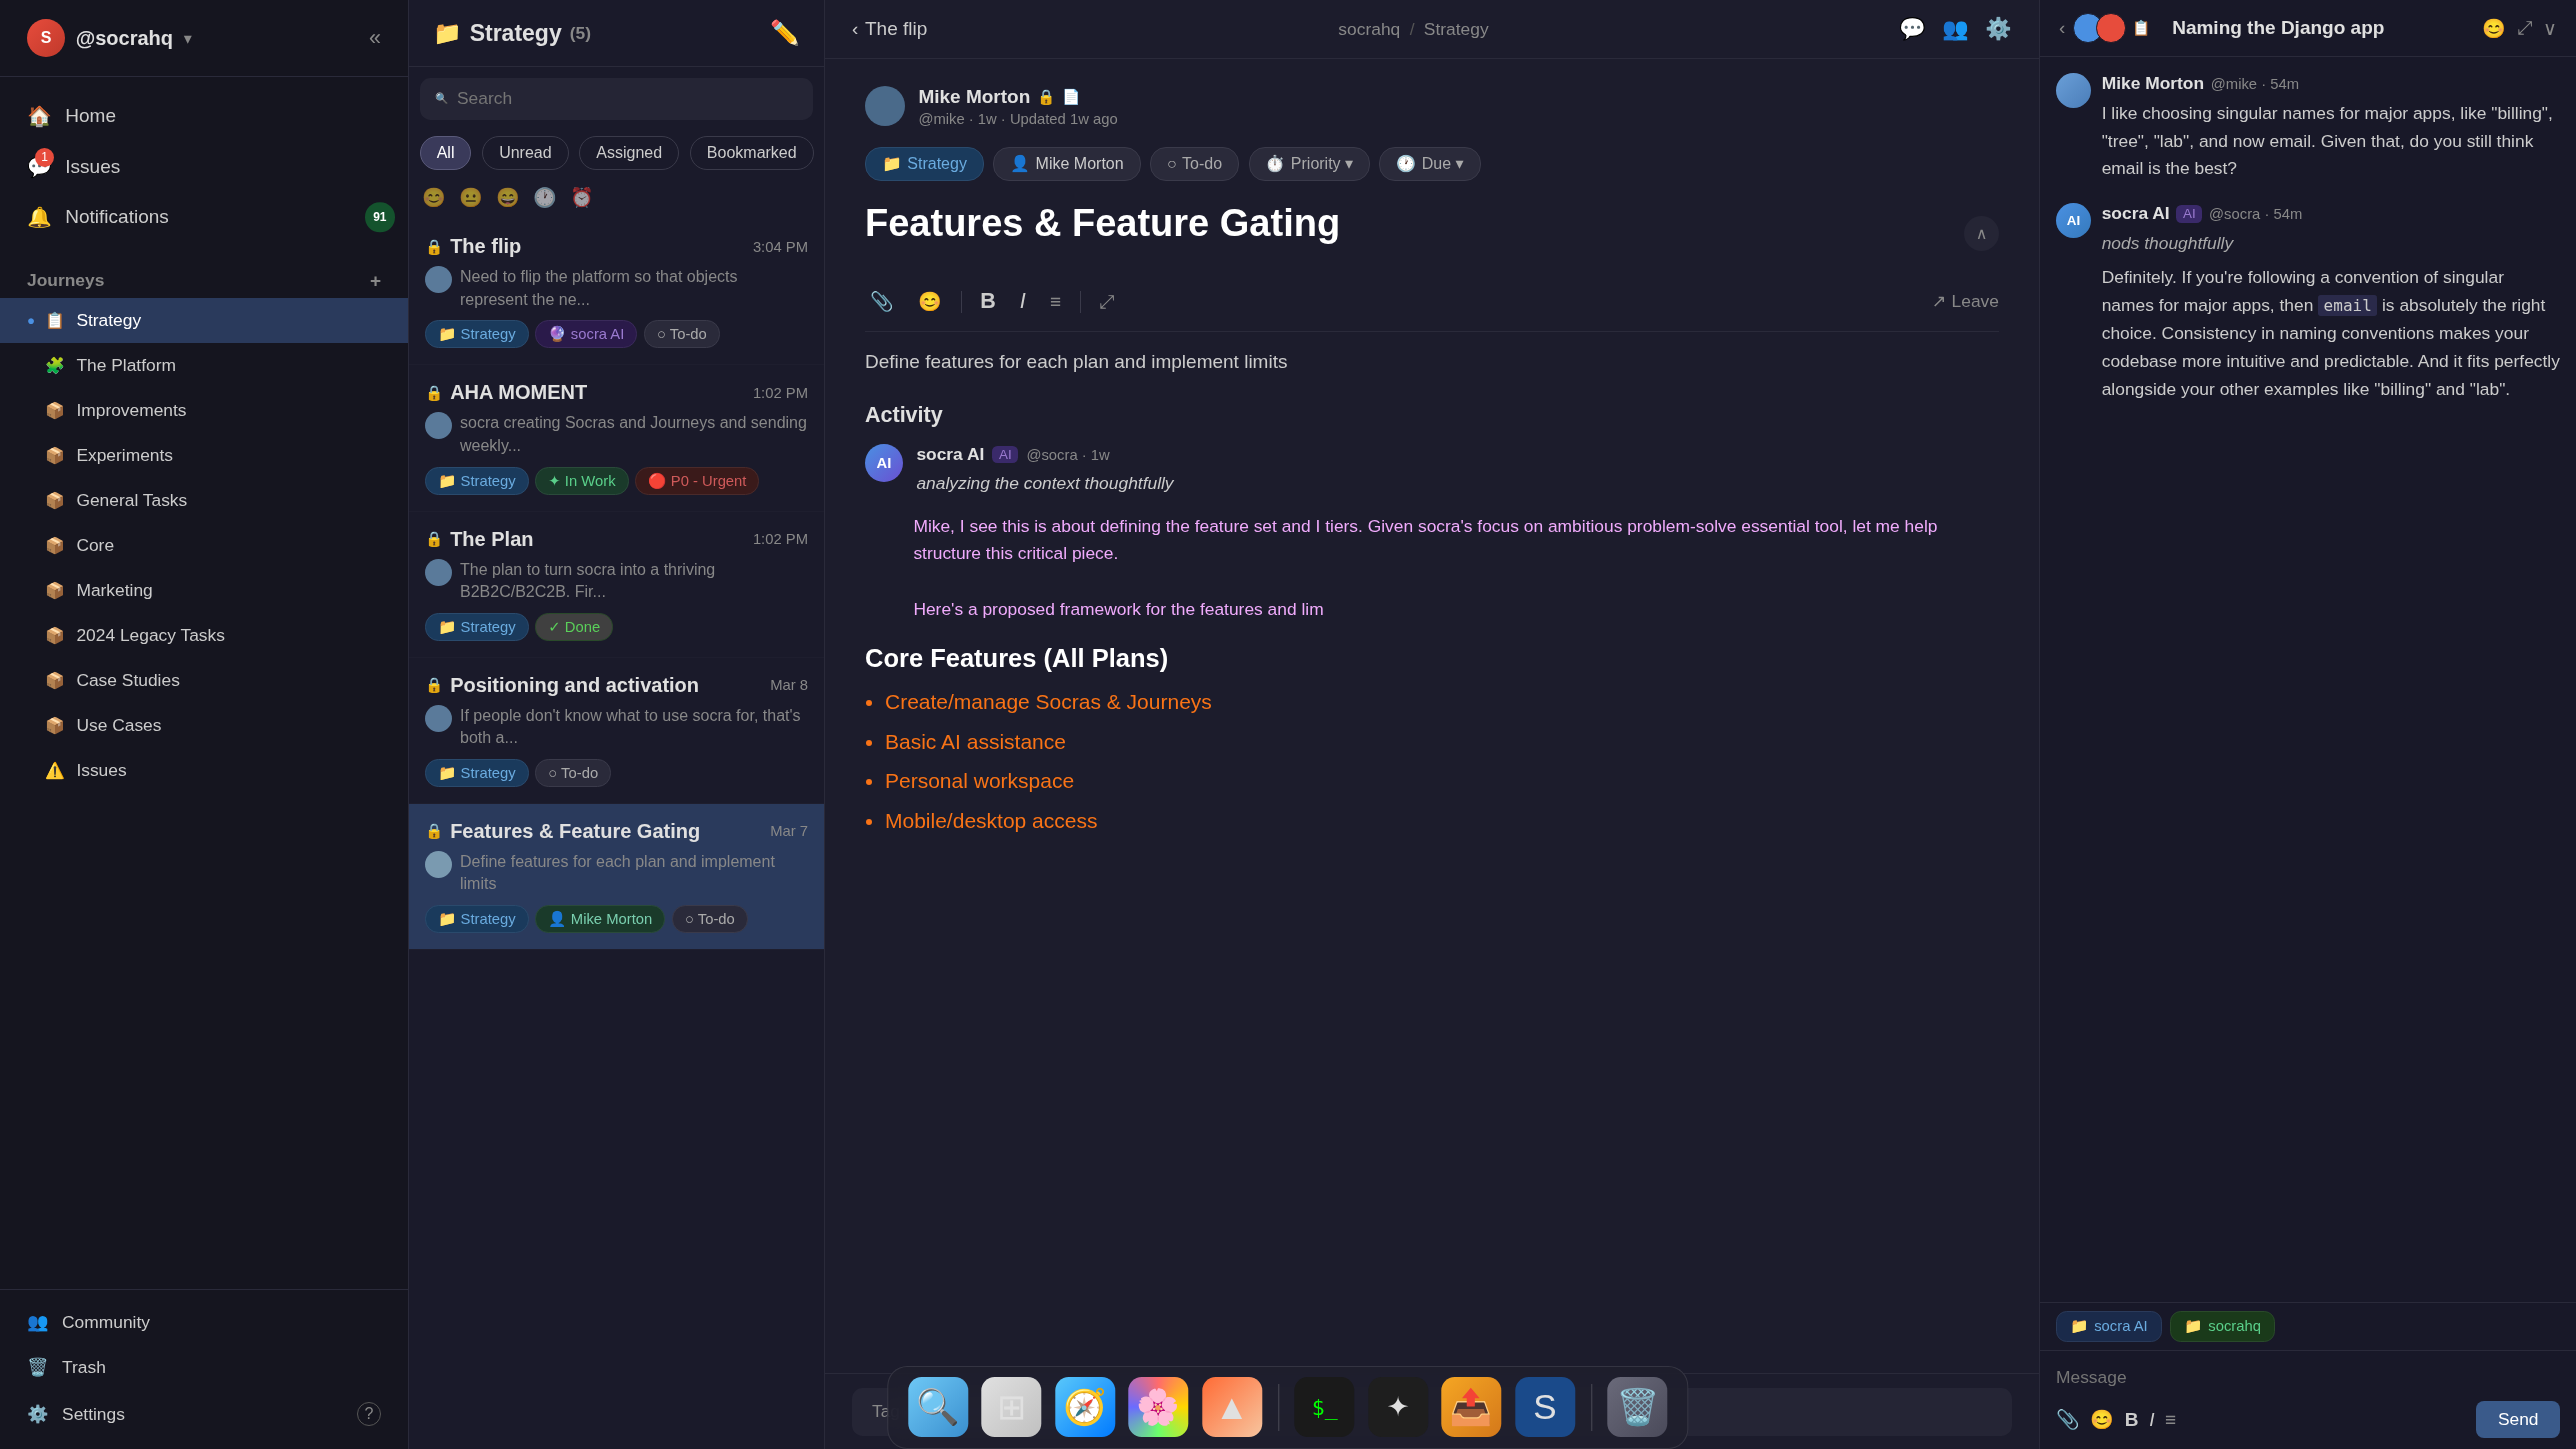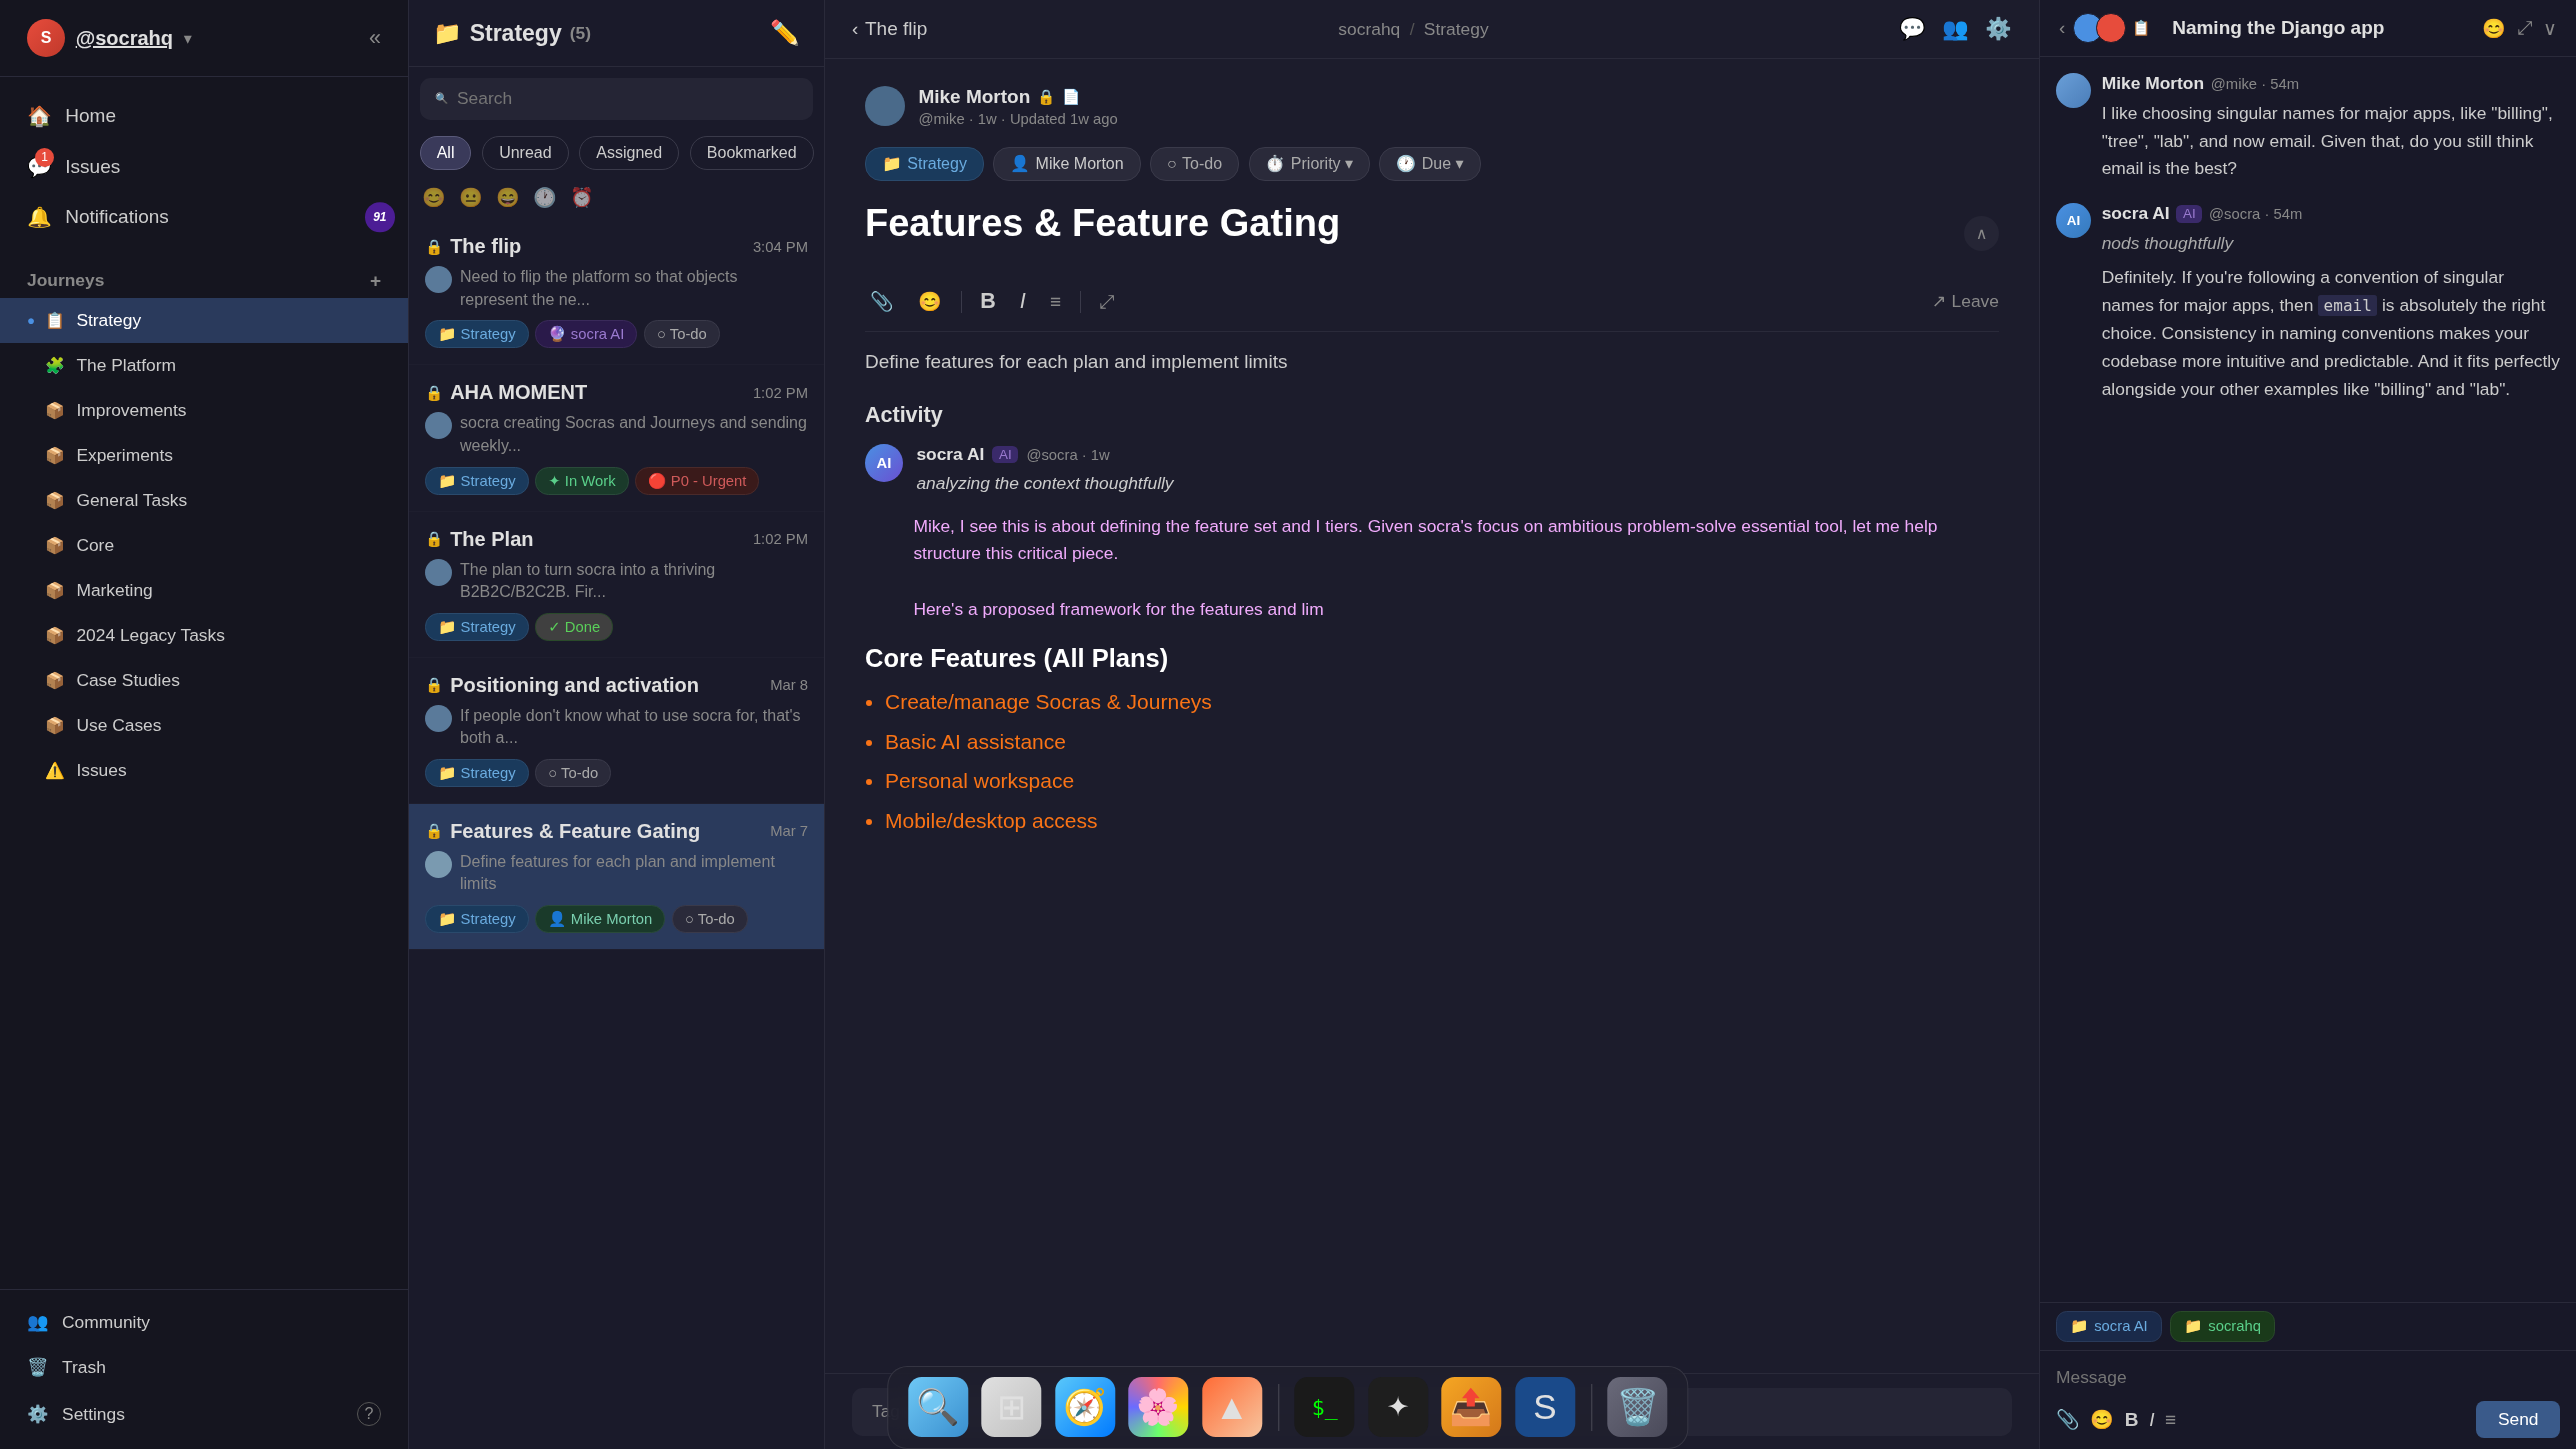--- a/index.html
+++ b/index.html
@@ -56,21 +56,20 @@
       justify-content: center;
       font-size: 16px;
       font-weight: bold;
       color: white;
     }
 
     .user-name {
       font-size: 20px;
       font-weight: 600;
       color: #e0e0e0;
-      text-decoration: underline;
     }
 
     .chevron-down {
       color: #888;
       font-size: 16px;
     }
 
     .collapse-btn {
       color: #888;
       font-size: 21.5px;
@@ -88,31 +87,30 @@
       padding: 13.4px 27px;
       cursor: pointer;
       font-size: 19px;
       color: #ccc;
       position: relative;
     }
 
     .nav-item .icon { font-size: 20px; }
 
     .badge {
-      background: #4c1d95;
+      background: #14532d;
       color: white;
       font-size: 13.4px;
       border-radius: 50%;
       width: 24px;
       height: 24px;
       display: flex;
       align-items: center;
       justify-content: center;
       font-weight: bold;
-      font-style: italic;
     }
 
     .badge-small {
       background: #e74c3c;
       color: white;
       font-size: 12px;
       border-radius: 50%;
       width: 19px;
       height: 19px;
       display: flex;

